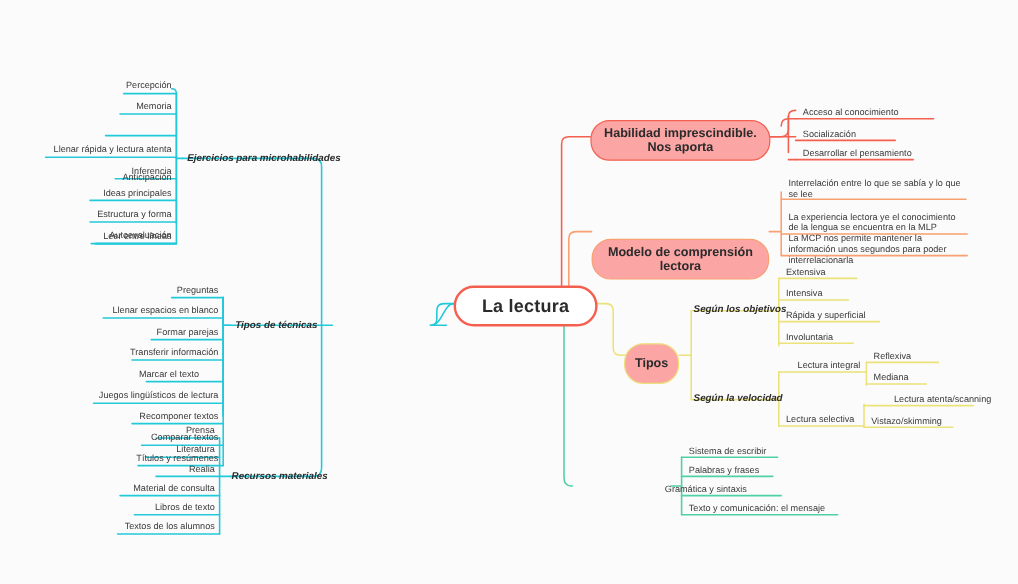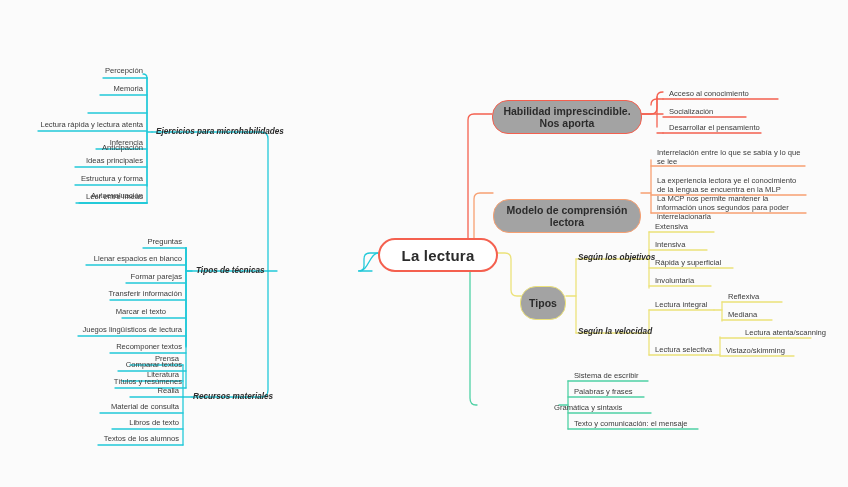--- a/index.html
+++ b/index.html
@@ -21,21 +21,21 @@
     background:#ffffff;
     display:flex;align-items:center;justify-content:center;
     font-size:15px;font-weight:bold;color:#2b2b2b;
     letter-spacing:.2px;
   }
   
   .pill{
     position:absolute;
     border-width:1.6px;border-style:solid;
     border-radius:16px;
-    background:#a3a3a3;
+    background:#fca5a5;
     display:flex;align-items:center;justify-content:center;
     text-align:center;
     font-size:10.5px;font-weight:bold;color:#2b2b2b;
     padding:16px 8px;
     box-sizing:border-box;
     line-height:12px;
   }
   .pill.teal{border-color:#22c9d9;}
   .pill.red{border-color:#f4604f;}
   .pill.orange{border-color:#f7a072;}
@@ -192,21 +192,21 @@
   </div>
 
 
   <div class="cap" style="left:156px;top:127px;">Ejercicios para microhabilidades</div>
   <div class="cap" style="left:196px;top:266px;">Tipos de técnicas</div>
   <div class="cap" style="left:193px;top:392px;">Recursos materiales</div>
 
   <div class="leaf r" style="left:47px;top:66px;width:100px;">Percepción</div>
   <div class="leaf r" style="left:47px;top:84px;width:100px;">Memoria</div>
   <div class="leaf r" style="left:47px;top:102px;width:100px;margin-top:41px;">Anticipación</div>
-  <div class="leaf r" style="left:17px;top:120px;width:130px;">Lectura rápida y lectura atenta</div>
+  <div class="leaf r" style="left:17px;top:120px;width:130px;">Llenar rápida y lectura atenta</div>
   <div class="leaf r" style="left:47px;top:138px;width:100px;">Inferencia</div>
   <div class="leaf r" style="left:47px;top:156px;width:100px;">Ideas principales</div>
   <div class="leaf r" style="left:47px;top:174px;width:100px;">Estructura y forma</div>
   <div class="leaf r" style="left:47px;top:192px;width:100px;">Leer entre líneas</div>
 
   <div class="leaf r" style="left:47px;top:191px;width:100px;">Autoevaluación</div>
 
   <div class="leaf r" style="left:86px;top:237px;width:100px;">Preguntas</div>
   <div class="leaf r" style="left:66px;top:254px;width:120px;">Llenar espacios en blanco</div>
   <div class="leaf r" style="left:86px;top:272px;width:100px;">Formar parejas</div>
@@ -242,21 +242,21 @@
     <span>Tipos</span>
   </div>
   <div class="cap" style="left:578px;top:253px;">Según los objetivos</div>
   <div class="cap" style="left:578px;top:327px;text-align:right;">Según la velocidad</div>
 
   <div class="leaf l" style="left:651px;top:222px;width:110px;">Extensiva</div>
   <div class="leaf l" style="left:651px;top:240px;width:110px;">Intensiva</div>
   <div class="leaf l" style="left:651px;top:258px;width:110px;">Rápida y superficial</div>
   <div class="leaf l" style="left:651px;top:276px;width:110px;">Involuntaria</div>
 
-  <div class="leaf l" style="left:651px;top:300px;width:70px;">Lectura integral</div>
+  <div class="leaf l" style="left:651px;top:300px;width:70px;text-align:right;">Lectura integral</div>
   <div class="leaf l" style="left:651px;top:345px;width:70px;">Lectura selectiva</div>
 
   <div class="leaf l" style="left:724px;top:292px;width:80px;">Reflexiva</div>
   <div class="leaf l" style="left:724px;top:310px;width:80px;">Mediana</div>
   <div class="leaf l" style="left:722px;top:328px;width:110px;margin-left:19px;">Lectura atenta/scanning</div>
   <div class="leaf l" style="left:722px;top:346px;width:110px;">Vistazo/skimming</div>
 
   <div class="leaf l" style="left:570px;top:371px;width:120px;">Sistema de escribir</div>
   <div class="leaf l" style="left:570px;top:387px;width:120px;">Palabras y frases</div>
   <div class="leaf l" style="left:550px;top:403px;width:120px;">Gramática y sintaxis</div>

